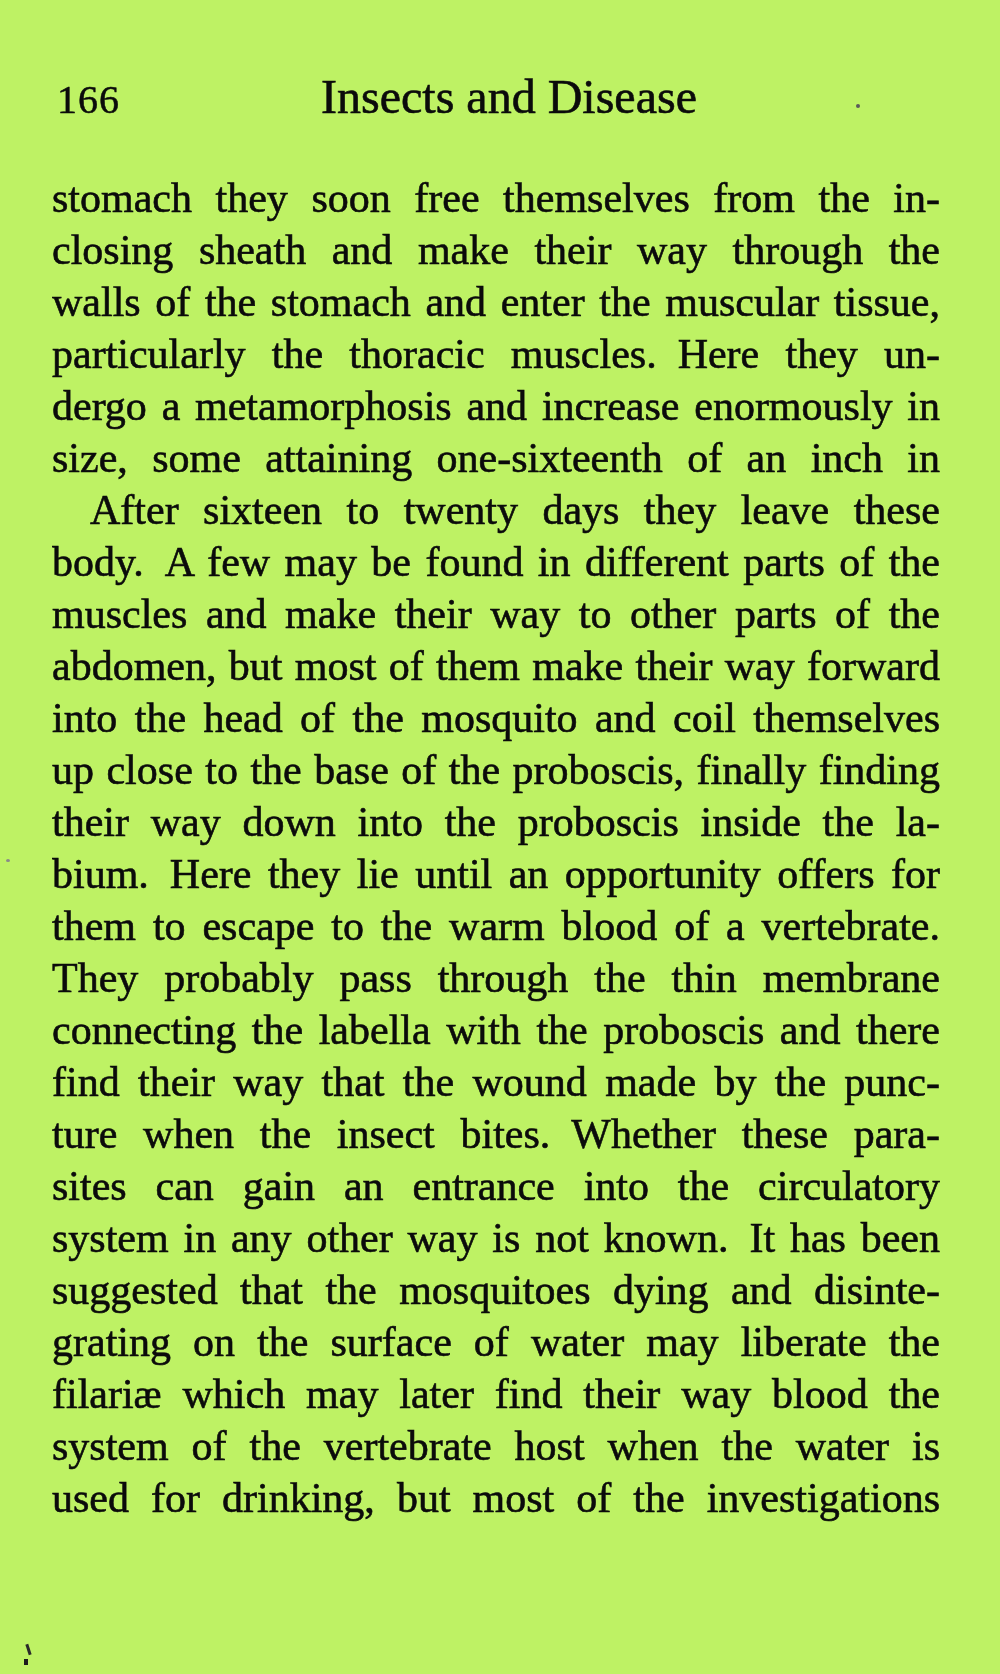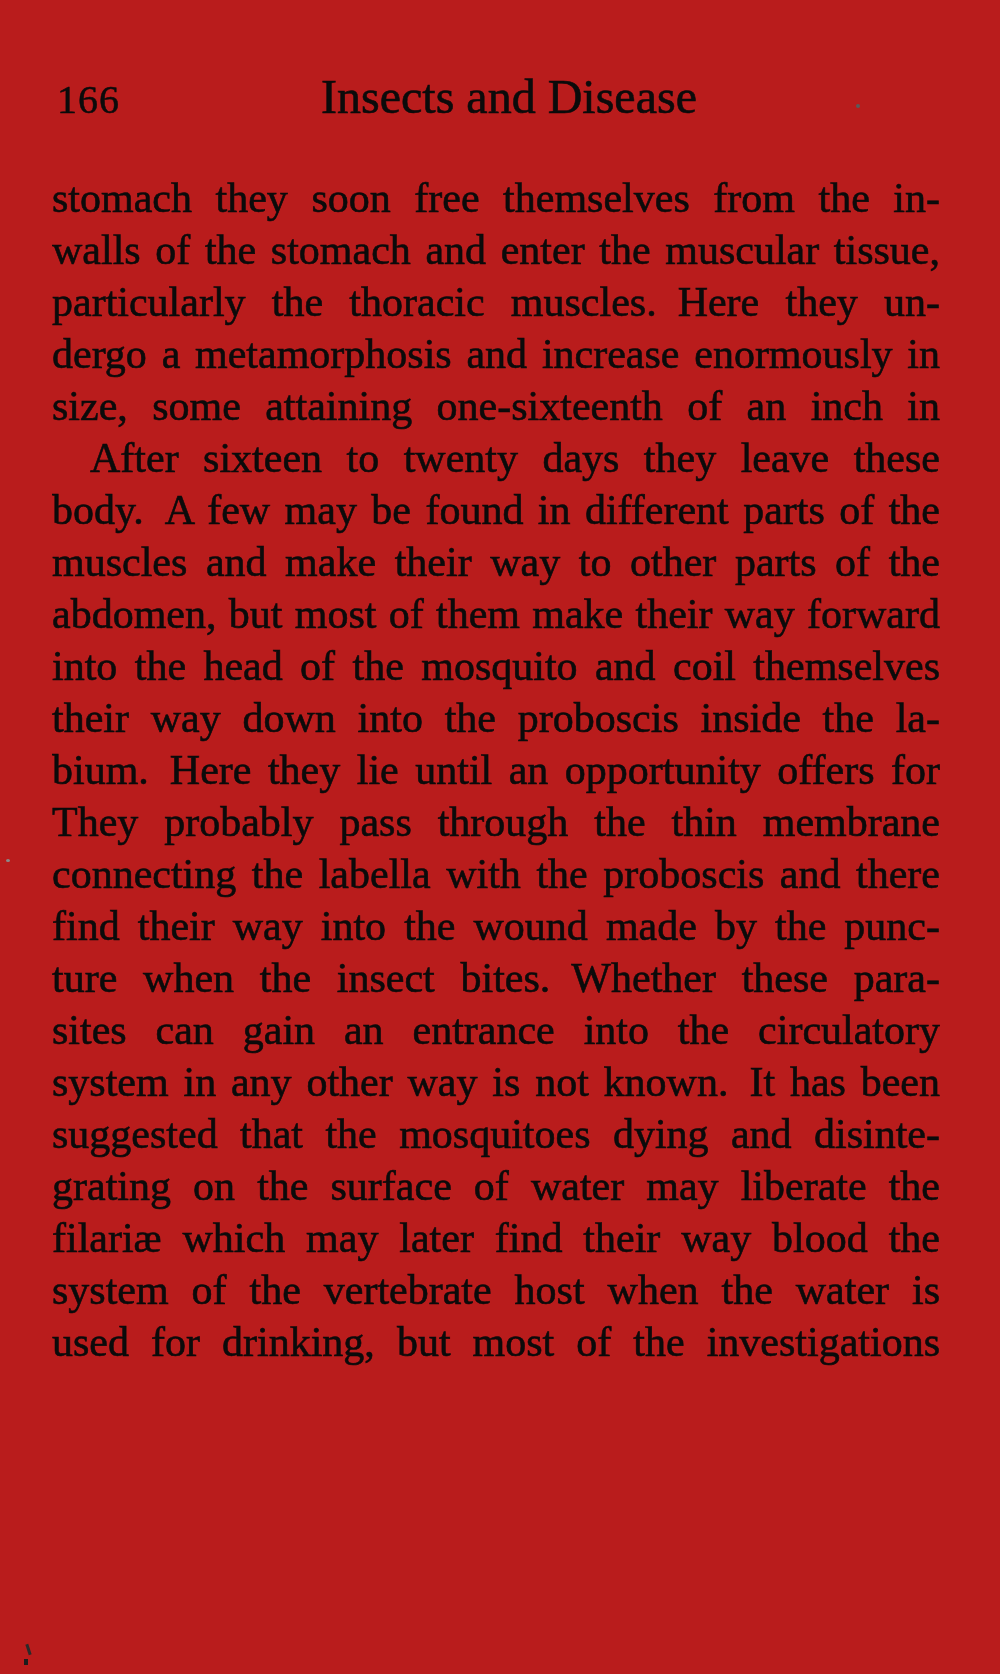--- a/index.html
+++ b/index.html
@@ -11,21 +11,21 @@
     height: 1674px;
     background: #ffffff;
     position: relative;
     overflow: hidden;
     font-family: "Liberation Serif", serif;
     color: #0b0b0b;
   }
   .scan-page {
     position: absolute;
     inset: 0;
-    background: #b91c1c;
+    background: #bef264;
   }
   
   .running-head {
     position: absolute;
     top: 0;
     left: 0;
     width: 1000px;
     height: 140px;
   }
   .page-number {
@@ -111,34 +111,37 @@
 
 <div class="scan-page">
 
   <div class="running-head">
     <div class="page-number">166</div>
     <div class="page-title">Insects and Disease</div>
   </div>
 
   <div class="text-block">
     <div class="line">stomach they soon free themselves from the in-</div>
+    <div class="line">closing sheath and make their way through the</div>
     <div class="line">walls of the stomach and enter the muscular tissue,</div>
     <div class="line">particularly the thoracic muscles. Here they un-</div>
     <div class="line">dergo a metamorphosis and increase enormously in</div>
     <div class="line">size, some attaining one-sixteenth of an inch in</div>
     <div class="line indent">After sixteen to twenty days they leave these</div>
     <div class="line">body. A few may be found in different parts of the</div>
     <div class="line">muscles and make their way to other parts of the</div>
     <div class="line">abdomen, but most of them make their way forward</div>
     <div class="line">into the head of the mosquito and coil themselves</div>
+    <div class="line">up close to the base of the proboscis, finally finding</div>
     <div class="line">their way down into the proboscis inside the la-</div>
     <div class="line">bium. Here they lie until an opportunity offers for</div>
+    <div class="line">them to escape to the warm blood of a vertebrate.</div>
     <div class="line">They probably pass through the thin membrane</div>
     <div class="line">connecting the labella with the proboscis and there</div>
-    <div class="line">find their way into the wound made by the punc-</div>
+    <div class="line">find their way that the wound made by the punc-</div>
     <div class="line">ture when the insect bites. Whether these para-</div>
     <div class="line">sites can gain an entrance into the circulatory</div>
     <div class="line">system in any other way is not known. It has been</div>
     <div class="line">suggested that the mosquitoes dying and disinte-</div>
     <div class="line">grating on the surface of water may liberate the</div>
     <div class="line">filariæ which may later find their way blood the</div>
     <div class="line">system of the vertebrate host when the water is</div>
     <div class="line">used for drinking, but most of the investigations</div>
   </div>
 

